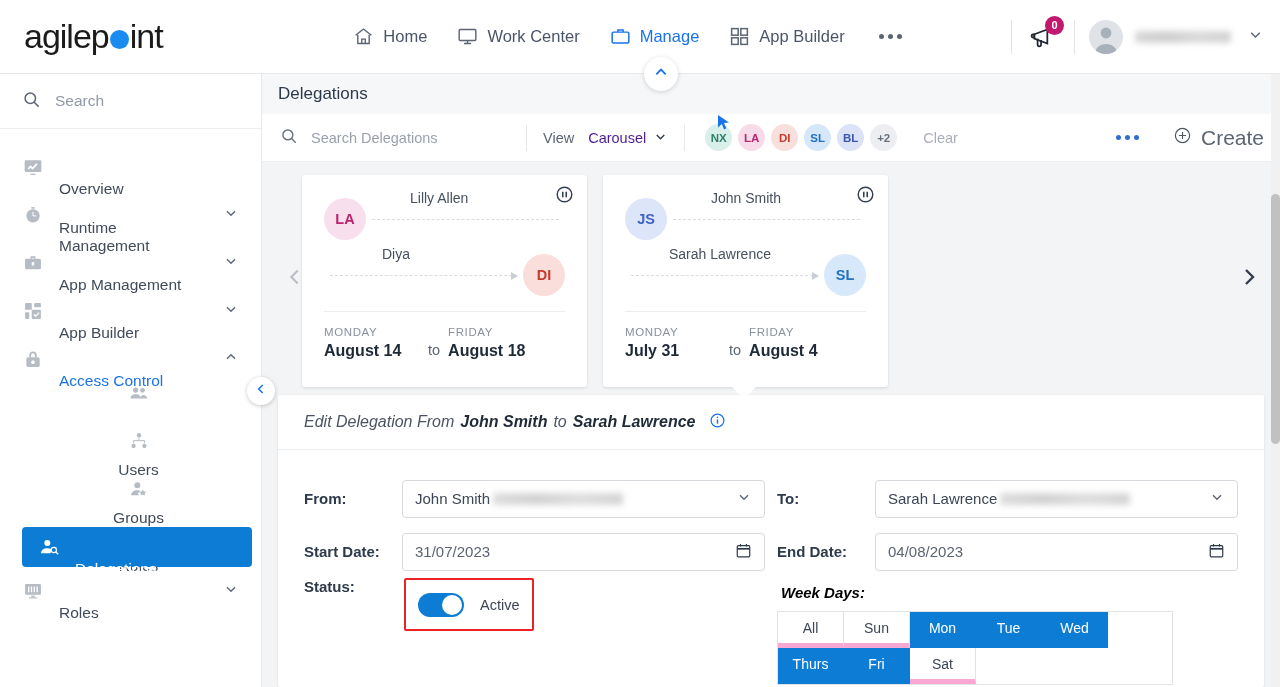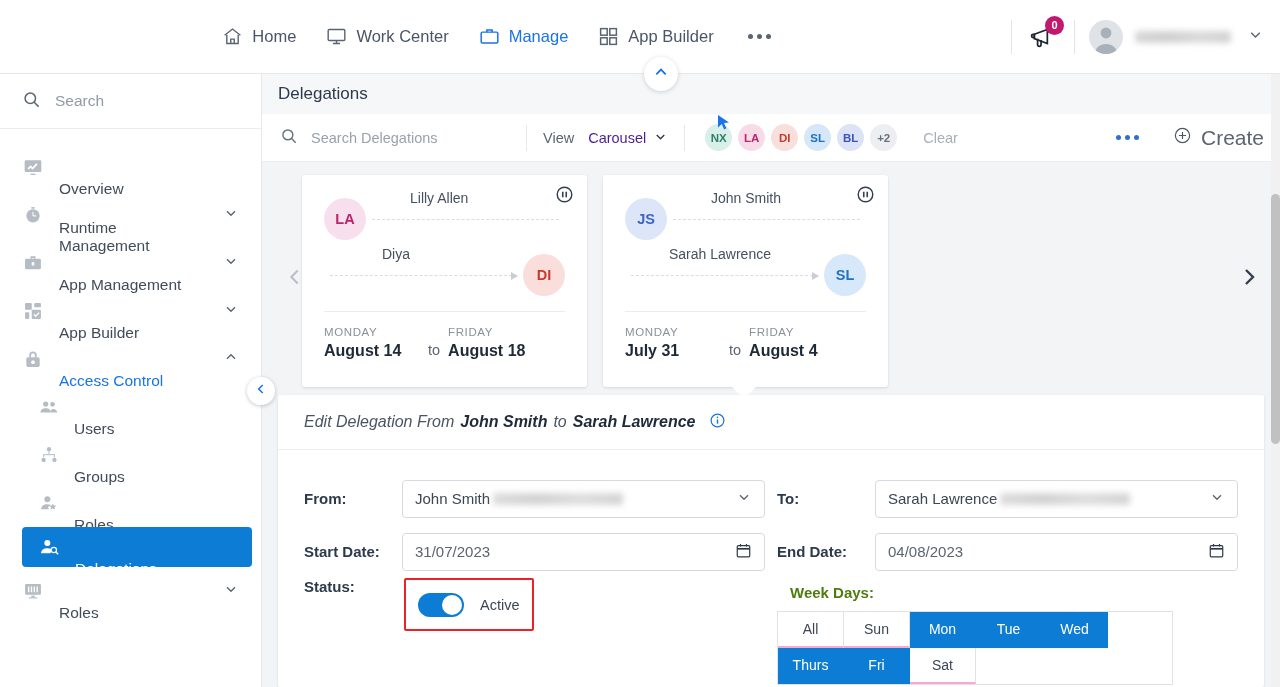--- a/index.html
+++ b/index.html
@@ -61,21 +61,21 @@
   }
   .side-search .txt { font-size: 15.5px; color: #9199a5; }
   .side-nav { padding-top: 14px; }
   .side-item {
     height: 48px; display: flex; align-items: center; padding: 0 22px; gap: 15px;
     font-size: 15.5px; color: #414b5a; cursor: pointer; position: relative;
   }
   .side-item .ico { width: 22px; display: flex; align-items: center; justify-content: center; }
   .side-item .lbl { flex: 1; margin-top: 44px; }
   .side-item.active-parent .lbl { color: #1a73e8; }
-  .side-item.child { padding-left: 38px; font-size: 15.5px; gap: 14px; height: 48px; }
+  .side-item.child { padding-left: 38px; font-size: 15.5px; gap: 14px; height: 48px; flex-direction: column; }
   .side-item.selected {
     background: #0c7cd5; color: #fff; border-radius: 4px;
     margin: 0 10px 0 22px; padding-left: 16px; width: 230px; height: 40px;
   }
   .side-collapse {
     position: absolute; top: 303px; left: 247px; width: 28px; height: 28px;
     background: #fff; border-radius: 50%; box-shadow: 0 1px 4px rgba(0,0,0,.22);
     display: flex; align-items: center; justify-content: center; cursor: pointer; z-index: 20;
   }
 
@@ -196,39 +196,46 @@
   .toggle {
     width: 46px; height: 24px; border-radius: 13px; background: #0c7cd5;
     position: relative; cursor: pointer;
   }
   .toggle .knob {
     position: absolute; top: 2px; right: 2px; width: 20px; height: 20px;
     border-radius: 50%; background: #fff;
   }
   .status-txt { font-size: 14.5px; color: #3c4654; }
 
-  .weekdays-label { font-size: 15px; font-weight: 700; color: #4d7c0f; margin: 6px 13px 10px; }
+  .weekdays-label { font-size: 15px; font-weight: 700; color: #000000; margin: 6px 4px 10px; font-style: italic; }
   .wd-grid { display: flex; flex-wrap: wrap; width: 396px; border: 1px solid #dfe2e6; }
   .wd {
     width: 66px; height: 36px; display: flex; align-items: center; justify-content: center;
     font-size: 14px; color: #3c4654; border-right: 1px solid #dfe2e6;
-    border-bottom: 2px solid #f9a8d4; background: #fff; cursor: pointer;
+    border-bottom: 5px solid #f9a8d4; background: #fff; cursor: pointer;
   }
   .wd.on { background: #0c7cd5; color: #fff; border-right-color: #0c7cd5; border-bottom-color: #0c7cd5; }
   .scrollbar-v {
     position: absolute; right: 0; top: 74px; width: 9px; height: 613px; background: #f1f1f1;
   }
   .scrollbar-v .thumb { position: absolute; top: 120px; width: 9px; height: 250px; background: #c1c1c1; border-radius: 5px; }
 </style>
 </head>
 <body>
 
 <div class="app">
 
   <div class="topbar">
+    <div class="logo-wrap">
+      <div class="logo">
+        <span>agilep</span>
+          <span class="dot"></span>
+          <span>int</span>
+      </div>
+    </div>
 
     <div class="nav">
       <div class="nav-item">
         <span>
           <svg width="21" height="21" viewBox="0 0 24 24" fill="none" stroke="#5a6472" stroke-width="1.6">
               <path d="M3 10.5 12 3.5l9 7"></path>
               <path d="M5.5 10v10h13V10"></path>
               <path d="M10 20v-5h4v5"></path>
             </svg>
         </span>

